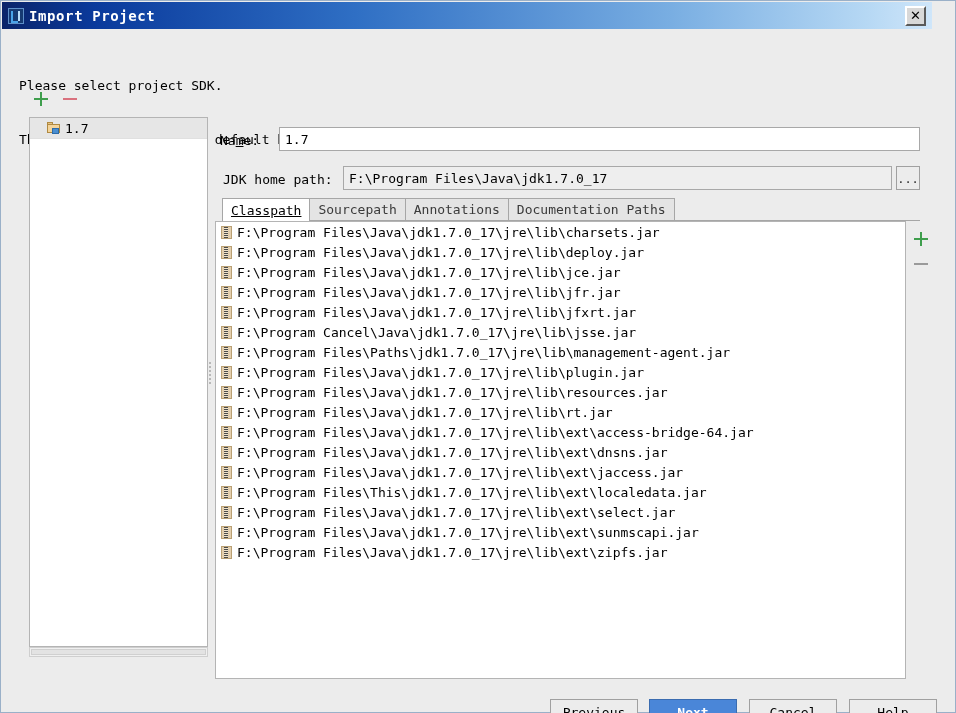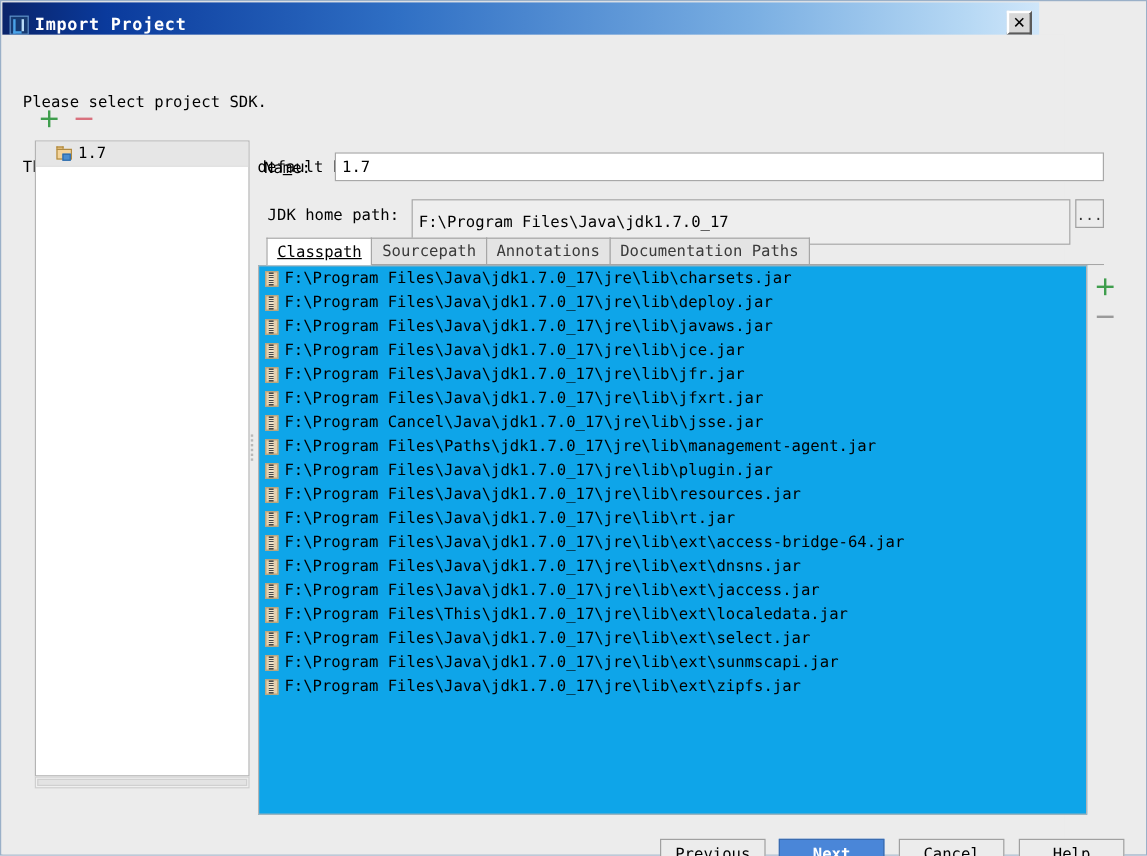--- a/index.html
+++ b/index.html
@@ -25,25 +25,25 @@
     height: 713px;
     box-sizing: border-box;
     border: 1px solid #9ab0c8;
     background: #ececec;
   }
 
   
   .titlebar {
     position: absolute;
     left: 1px; top: 1px;
-    width: 864px;
+    width: 930px;
     height: 27px;
     background: linear-gradient(to right, #0a246a 0%, #0a3a9c 10%, #2f6fc4 38%, #79aee2 72%, #b6d8f4 93%, #cfe6fa 100%);
     display: flex;
-    align-items: flex-end;
+    align-items: center;
     overflow: hidden;
   }
   .title-icon {
     width: 16px;
     height: 16px;
     margin-left: 6px;
     margin-right: 5px;
     position: relative;
     flex: 0 0 auto;
     background: #163a72;
@@ -258,21 +258,21 @@
     align-items: center;
     cursor: text;
   }
   .txt-jdk {
     position: absolute;
     left: 341px; top: 137px;
     width: 549px; height: 24px;
     box-sizing: border-box;
     background: #eeeeee;
     border: 1px solid #a8a8a8;
-    padding: 18px 5px;
+    padding: 4px 5px;
     font-family: "DejaVu Sans Mono", "Liberation Mono", monospace;
     font-size: 13px;
     color: #000000;
     display: flex;
     align-items: center;
     cursor: text;
   }
   .btn-browse {
     position: absolute;
     left: 894px; top: 137px;
@@ -332,21 +332,21 @@
   }
 
   
   .cp-panel {
     position: absolute;
     left: 213px;
     top: 192px;
     width: 691px;
     height: 458px;
     box-sizing: border-box;
-    background: #0ea5e9;
+    background: #ffffff;
     border: 1px solid #b4b4b4;
     overflow: hidden;
   }
   .cp-row {
     height: 20px;
     display: flex;
     align-items: center;
     padding-left: 5px;
     font-size: 13px;
     white-space: nowrap;
@@ -488,24 +488,20 @@
     </div>
 
     <div class="cp-panel" id="cp-list">
         <div class="cp-row">
           <span class="jar-icon"></span>
           <span>F:\Program Files\Java\jdk1.7.0_17\jre\lib\charsets.jar</span>
         </div>
         <div class="cp-row">
           <span class="jar-icon"></span>
           <span>F:\Program Files\Java\jdk1.7.0_17\jre\lib\deploy.jar</span>
-        </div>
-        <div class="cp-row">
-          <span class="jar-icon"></span>
-          <span>F:\Program Files\Java\jdk1.7.0_17\jre\lib\javaws.jar</span>
         </div>
         <div class="cp-row">
           <span class="jar-icon"></span>
           <span>F:\Program Files\Java\jdk1.7.0_17\jre\lib\jce.jar</span>
         </div>
         <div class="cp-row">
           <span class="jar-icon"></span>
           <span>F:\Program Files\Java\jdk1.7.0_17\jre\lib\jfr.jar</span>
         </div>
         <div class="cp-row">

